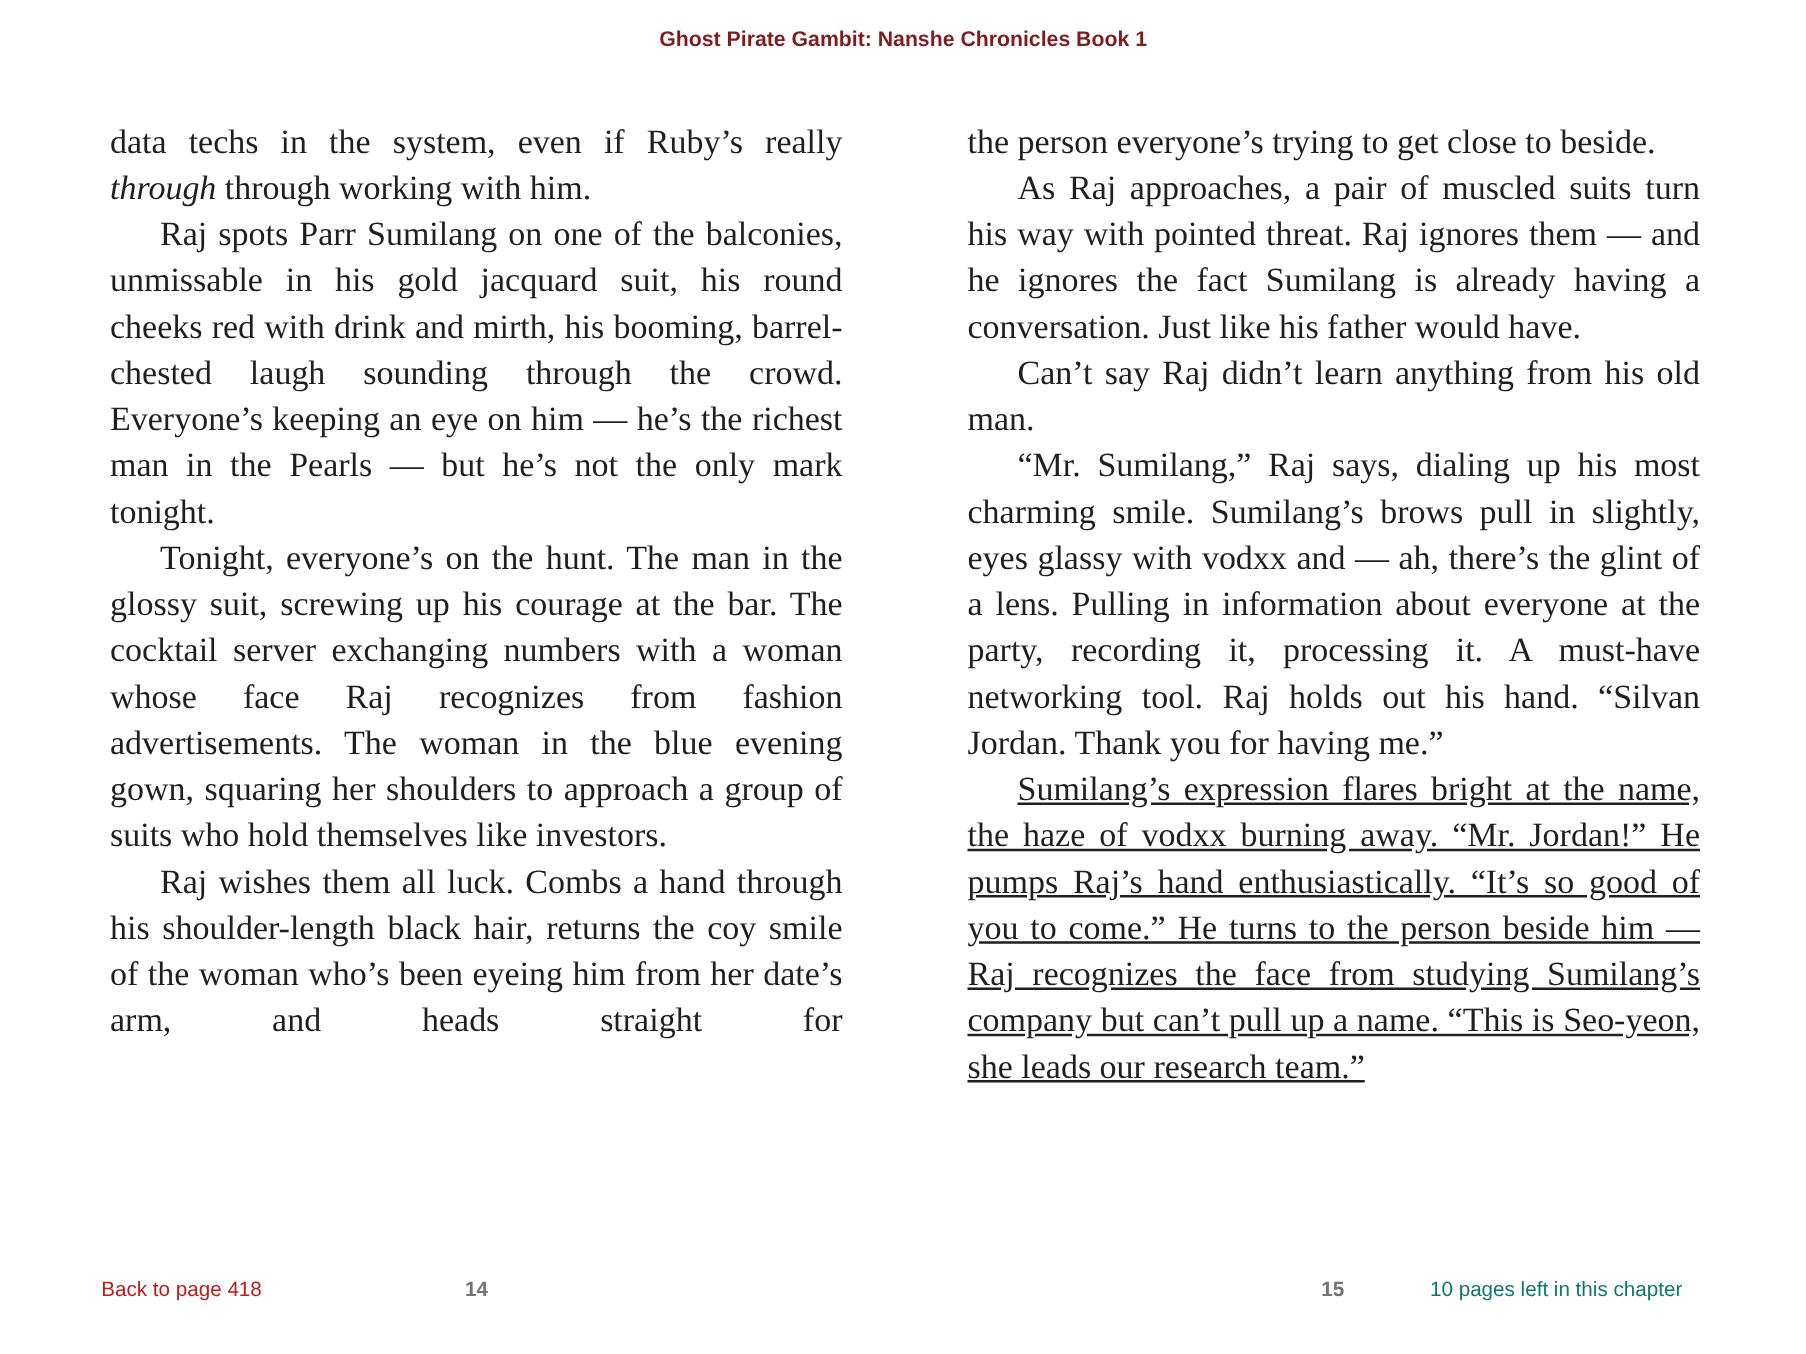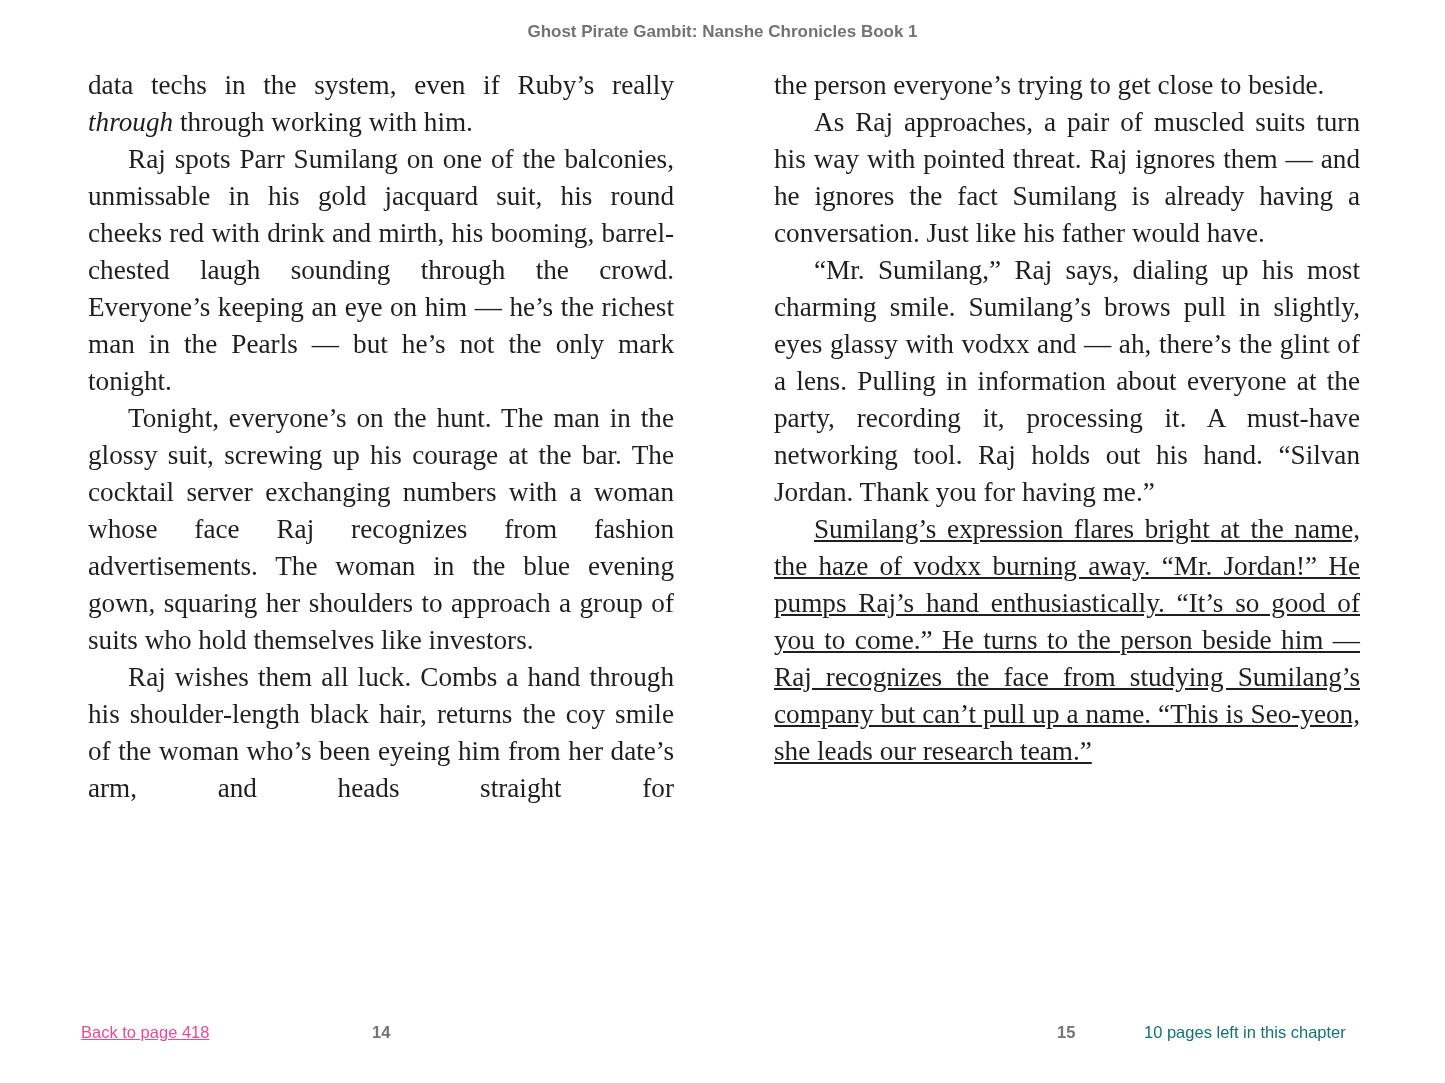--- a/index.html
+++ b/index.html
@@ -3,37 +3,37 @@
 <meta charset="utf-8">
 <style>
   html, body { margin: 0; padding: 0; }
   body {
     width: 1445px; height: 1083px; background: #ffffff; position: relative; overflow: hidden;
     font-family: "Liberation Serif", "DejaVu Serif", serif; color: #1f1f1f;
   }
   .book-title {
     position: absolute; top: 22px; left: 0; width: 1445px; text-align: center;
     font-family: "Liberation Sans", "DejaVu Sans", sans-serif; font-weight: bold;
-    font-size: 17px; color: #737373;
+    font-size: 17px; color: #7f1d1d;
   }
   .page {
     position: absolute; top: 67px; width: 586px;
     font-size: 27.2px; line-height: 37px; text-align: justify; hyphens: none;
   }
   .page.left { left: 88px; }
   .page.right { left: 774px; }
   .page p { margin: 0; text-indent: 40px; }
-  .page p.cont { text-indent: 0; }
+  .page p.cont { text-indent: 0; margin-top: 28px; }
   .page p:last-child { text-align-last: justify; }
   .page.right p:last-child { text-align-last: left; text-decoration: underline; }
   .footer {
     position: absolute; top: 1023px;
     font-family: "Liberation Sans", "DejaVu Sans", sans-serif; font-size: 16.5px;
   }
-  .back-link { left: 81px; color: #ec4899; cursor: pointer; text-decoration: underline; }
+  .back-link { left: 81px; color: #b91c1c; cursor: pointer; }
   .page-num { font-weight: bold; color: #737373; }
   .page-num.left { left: 372px; }
   .page-num.right { left: 1057px; }
   .pages-left { left: 1144px; color: #0f766e; }
 </style>
 </head>
 <body>
 
 <div class="book-title">Ghost Pirate Gambit: Nanshe Chronicles Book 1</div>
 
@@ -42,20 +42,21 @@
     <span>data techs in the system, even if Ruby’s really </span><em>through</em><span> through working with him.</span>
   </p>
   <p>Raj spots Parr Sumilang on one of the balconies, unmissable in his gold jacquard suit, his round cheeks red with drink and mirth, his booming, barrel-chested laugh sounding through the crowd. Everyone’s keeping an eye on him — he’s the richest man in the Pearls — but he’s not the only mark tonight.</p>
   <p>Tonight, everyone’s on the hunt. The man in the glossy suit, screwing up his courage at the bar. The cocktail server exchanging numbers with a woman whose face Raj recognizes from fashion advertisements. The woman in the blue evening gown, squaring her shoulders to approach a group of suits who hold themselves like investors.</p>
   <p>Raj wishes them all luck. Combs a hand through his shoulder-length black hair, returns the coy smile of the woman who’s been eyeing him from her date’s arm, and heads straight for</p>
 </div>
 
 <div class="page right">
   <p class="cont">the person everyone’s trying to get close to beside.</p>
   <p>As Raj approaches, a pair of muscled suits turn his way with pointed threat. Raj ignores them — and he ignores the fact Sumilang is already having a conversation. Just like his father would have.</p>
+  <p>Can’t say Raj didn’t learn anything from his old man.</p>
   <p>“Mr. Sumilang,” Raj says, dialing up his most charming smile. Sumilang’s brows pull in slightly, eyes glassy with vodxx and — ah, there’s the glint of a lens. Pulling in information about everyone at the party, recording it, processing it. A must-have networking tool. Raj holds out his hand. “Silvan Jordan. Thank you for having me.”</p>
   <p>Sumilang’s expression flares bright at the name, the haze of vodxx burning away. “Mr. Jordan!” He pumps Raj’s hand enthusiastically. “It’s so good of you to come.” He turns to the person beside him — Raj recognizes the face from studying Sumilang’s company but can’t pull up a name. “This is Seo-yeon, she leads our research team.”</p>
 </div>
 
 <div class="footer back-link">Back to page 418</div>
 <div class="footer page-num left">14</div>
 <div class="footer page-num right">15</div>
 <div class="footer pages-left">10 pages left in this chapter</div>
 
 </body></html>

